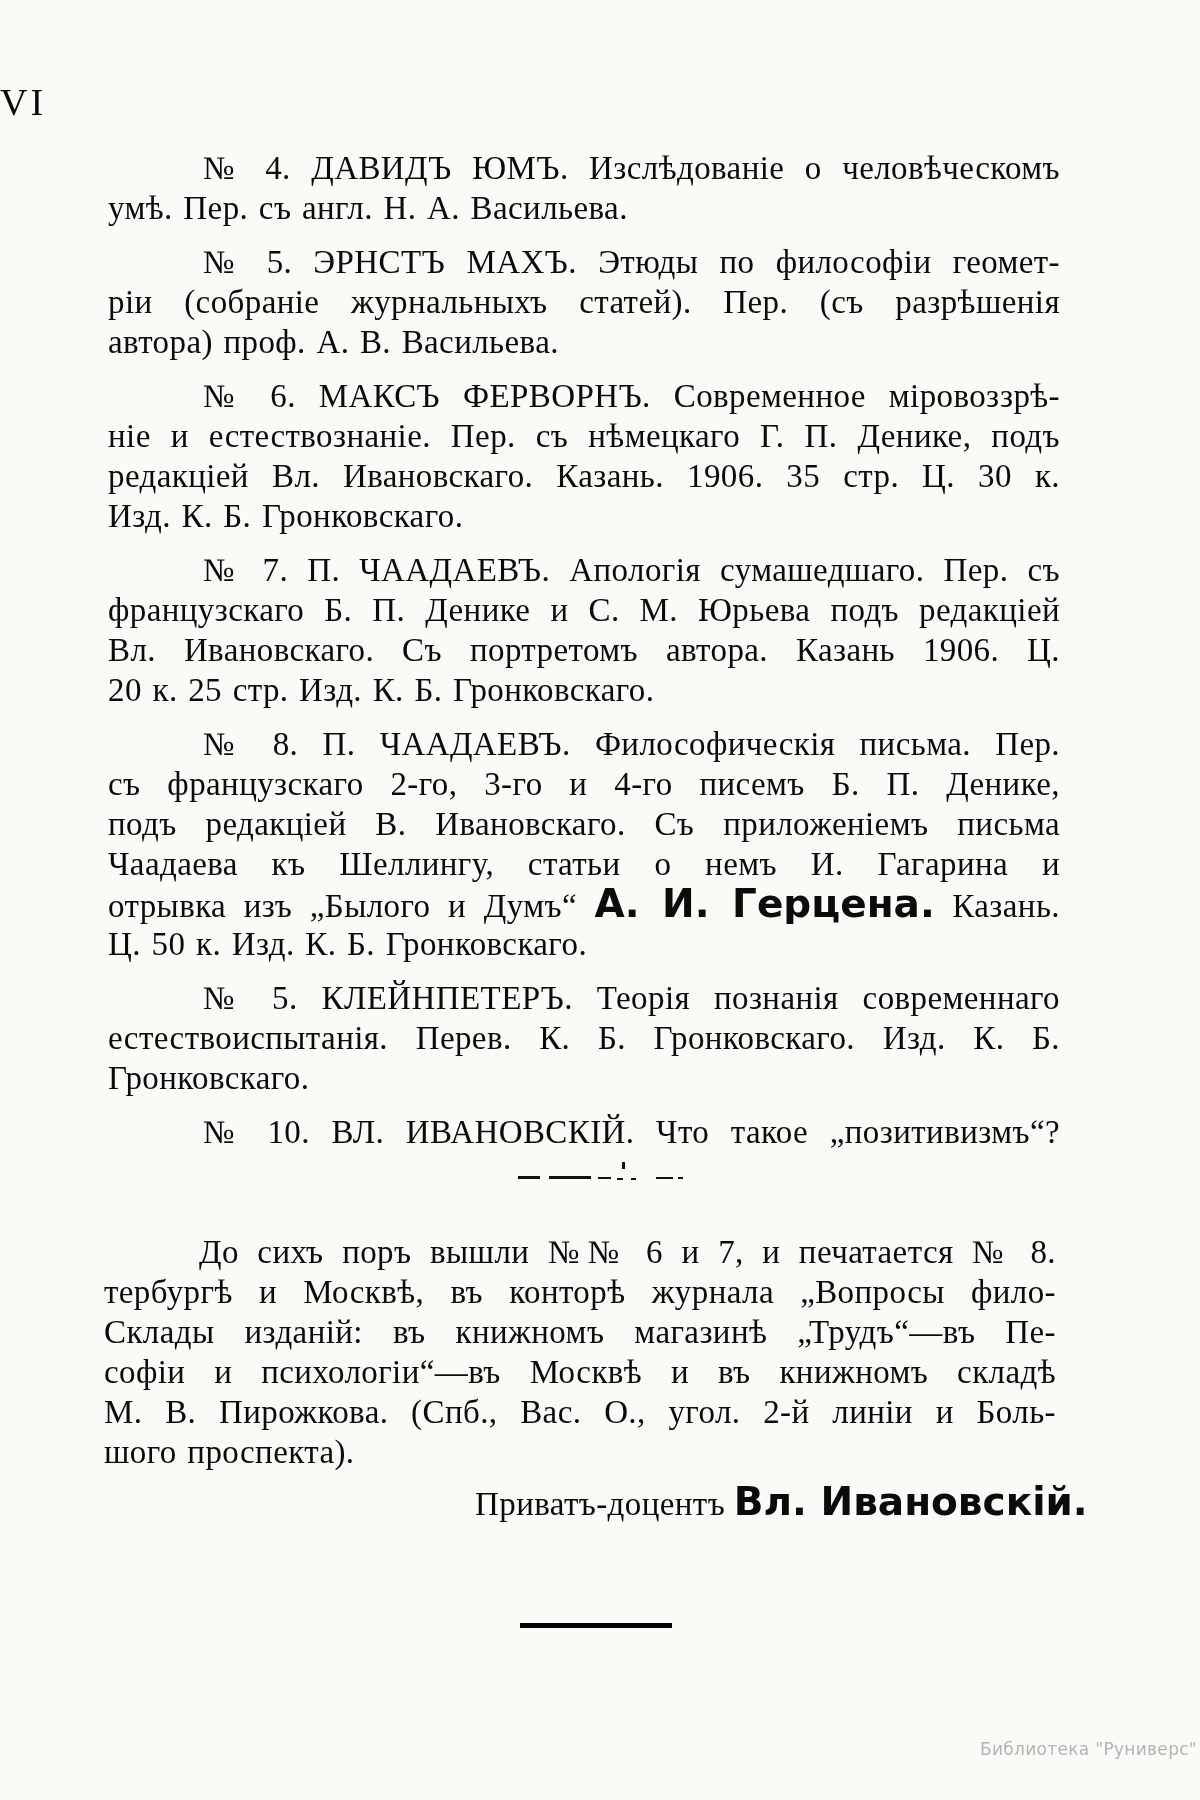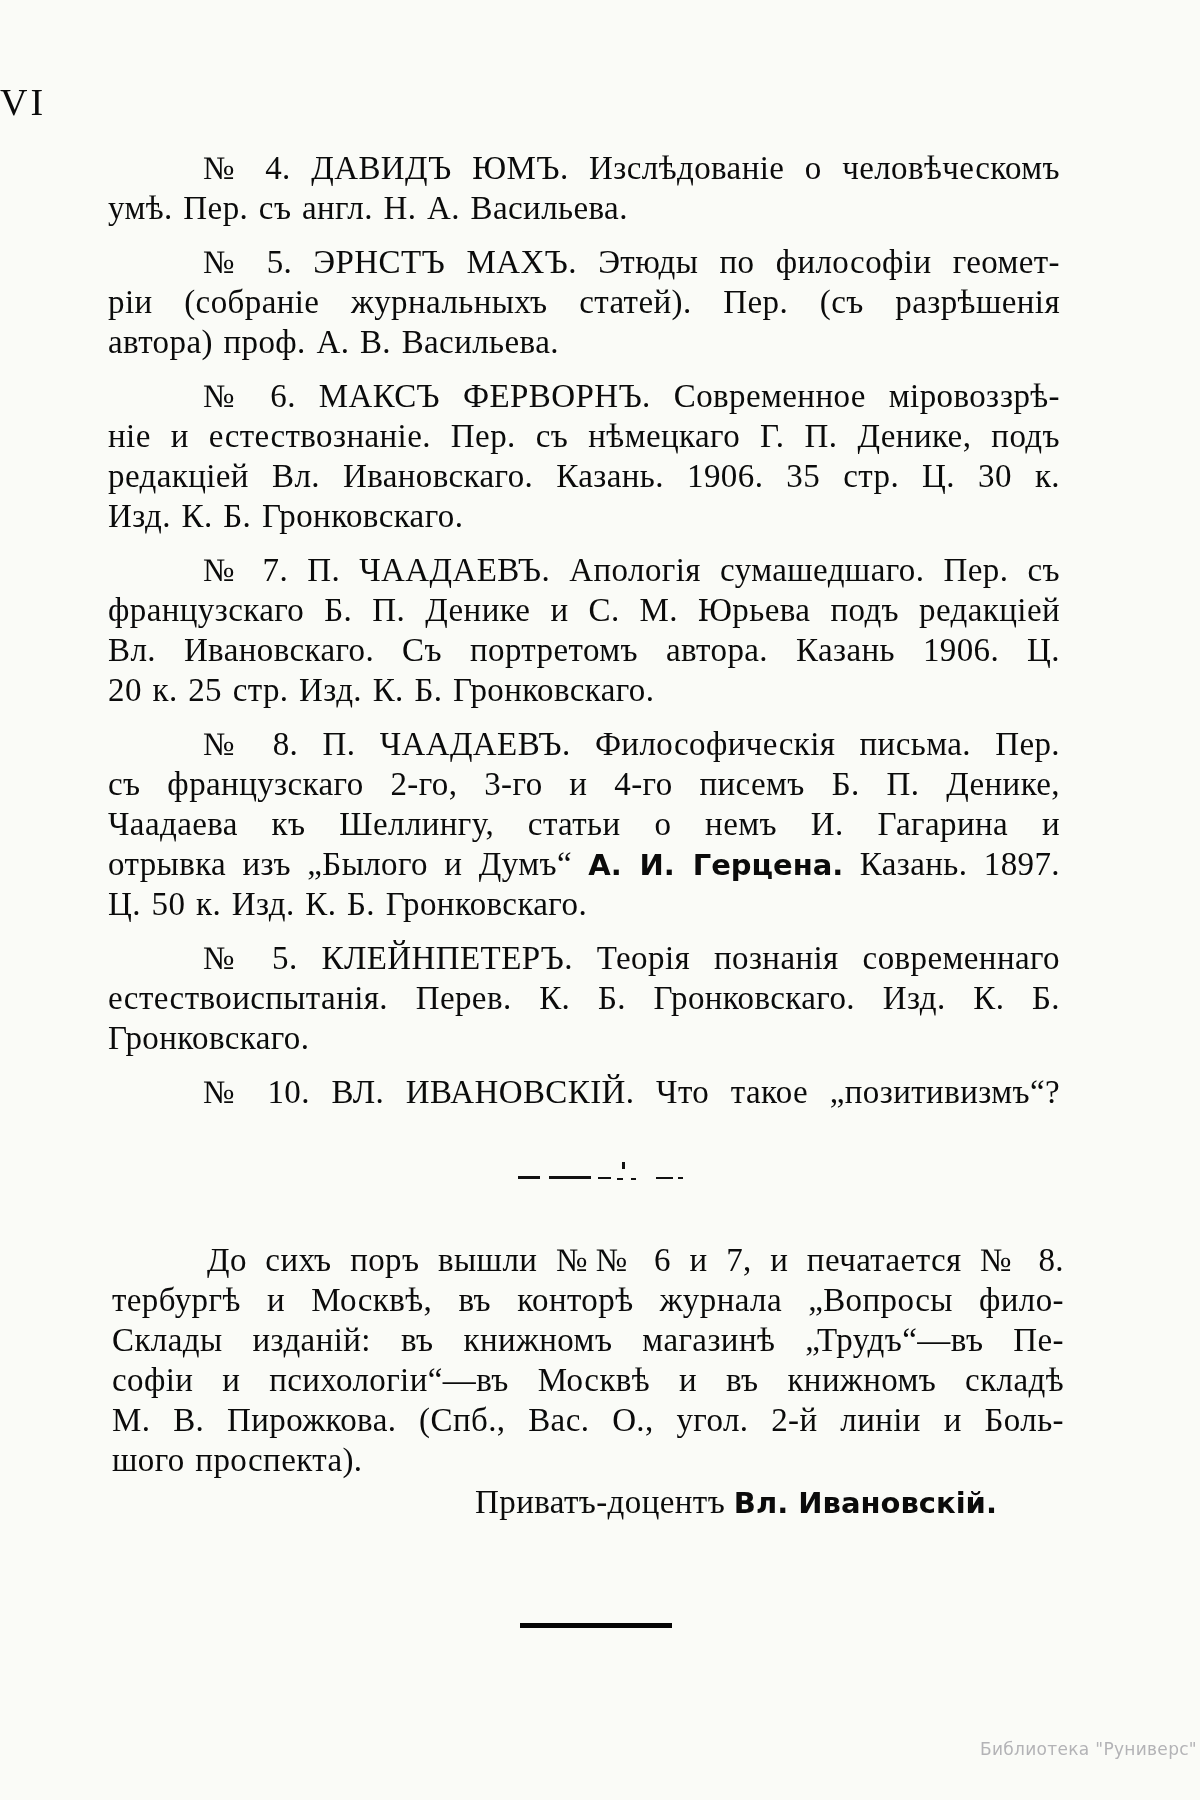--- a/index.html
+++ b/index.html
@@ -22,25 +22,25 @@
   }
   .para{margin:0 0 14px 0;padding:0;}
   .ln{
     display:block;height:40px;line-height:40px;
     white-space:normal;overflow:hidden;
   }
   .jf{text-align:justify;text-align-last:justify;text-justify:inter-word;}
   .ind{text-indent:95px;}
   .boldname{
     font-family:"DejaVu Sans","Liberation Sans",sans-serif;
-    font-weight:bold;font-size:29px;letter-spacing:0;
+    font-weight:bold;font-size:39px;letter-spacing:0;
   }
   .notice-block{
-    position:absolute;top:1232px;left:112px;width:952px;
-    font-size:33px;letter-spacing:.4px;word-spacing:2px;margin-top:8px;
+    position:absolute;top:1232px;left:104px;width:952px;
+    font-size:33px;letter-spacing:.4px;word-spacing:2px;
   }
   .signature{
     position:absolute;top:1478px;left:475px;
     font-size:33px;line-height:48px;letter-spacing:.4px;
   }
   .dashed-divider{
     position:absolute;top:1162px;left:518px;width:165px;height:22px;
   }
   .dashed-divider i{position:absolute;background:#111;display:block;}
   .dd1{left:0;top:14px;width:22px;height:3px;}
@@ -91,20 +91,21 @@
     <p class="para">
         <span class="ln jf ind">№ 7. П. ЧААДАЕВЪ. Апологія сумашедшаго. Пер. съ</span>
         <span class="ln jf">французскаго Б. П. Денике и С. М. Юрьева подъ редакціей</span>
         <span class="ln jf">Вл. Ивановскаго. Съ портретомъ автора. Казань 1906. Ц.</span>
         <span class="ln">20 к. 25 стр. Изд. К. Б. Гронковскаго.</span>
       </p>
 
     <p class="para">
         <span class="ln jf ind">№ 8. П. ЧААДАЕВЪ. Философическія письма. Пер.</span>
         <span class="ln jf">съ французскаго 2-го, 3-го и 4-го писемъ Б. П. Денике,</span>
+        <span class="ln jf">подъ редакціей В. Ивановскаго. Съ приложеніемъ письма</span>
         <span class="ln jf">Чаадаева къ Шеллингу, статьи о немъ И. Гагарина и</span>
         <span class="ln jf"><span>отрывка изъ „Былого и Думъ“ </span><b class="boldname">А. И. Герцена.</b><span> Казань. 1897.</span></span>
         <span class="ln">Ц. 50 к. Изд. К. Б. Гронковскаго.</span>
       </p>
 
     <p class="para">
         <span class="ln jf ind">№ 5. КЛЕЙНПЕТЕРЪ. Теорія познанія современнаго</span>
         <span class="ln jf">естествоиспытанія. Перев. К. Б. Гронковскаго. Изд. К. Б.</span>
         <span class="ln">Гронковскаго.</span>
       </p>

